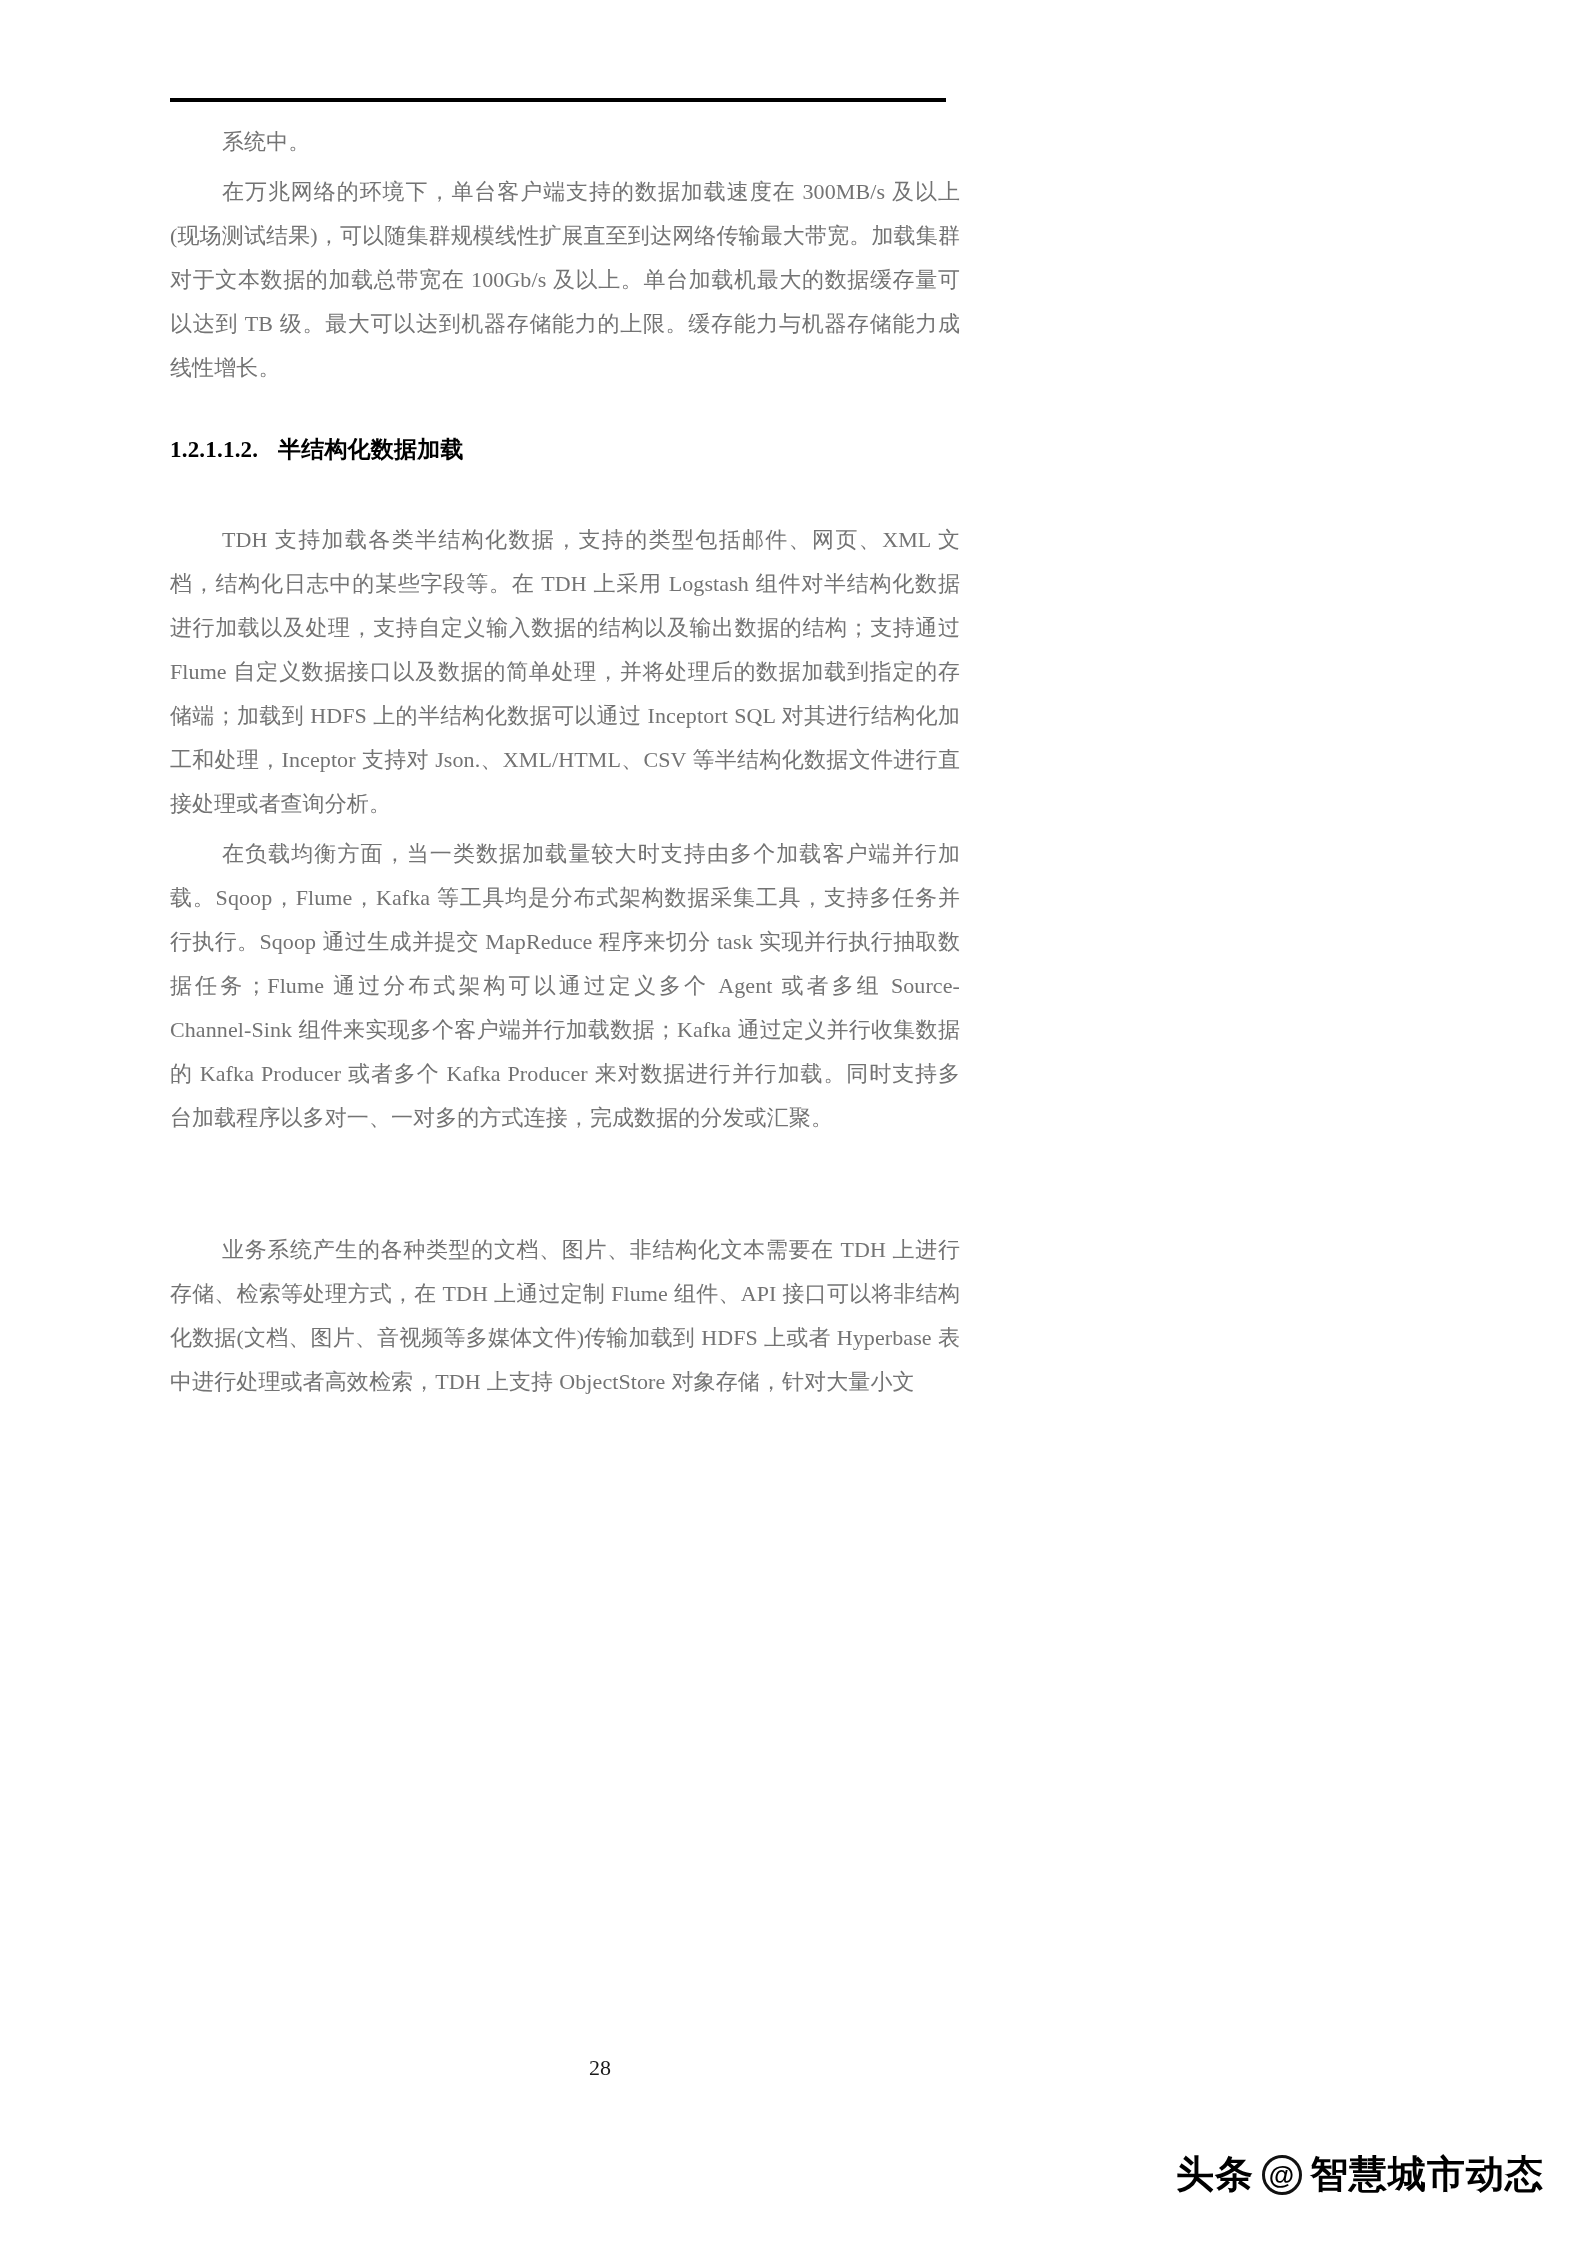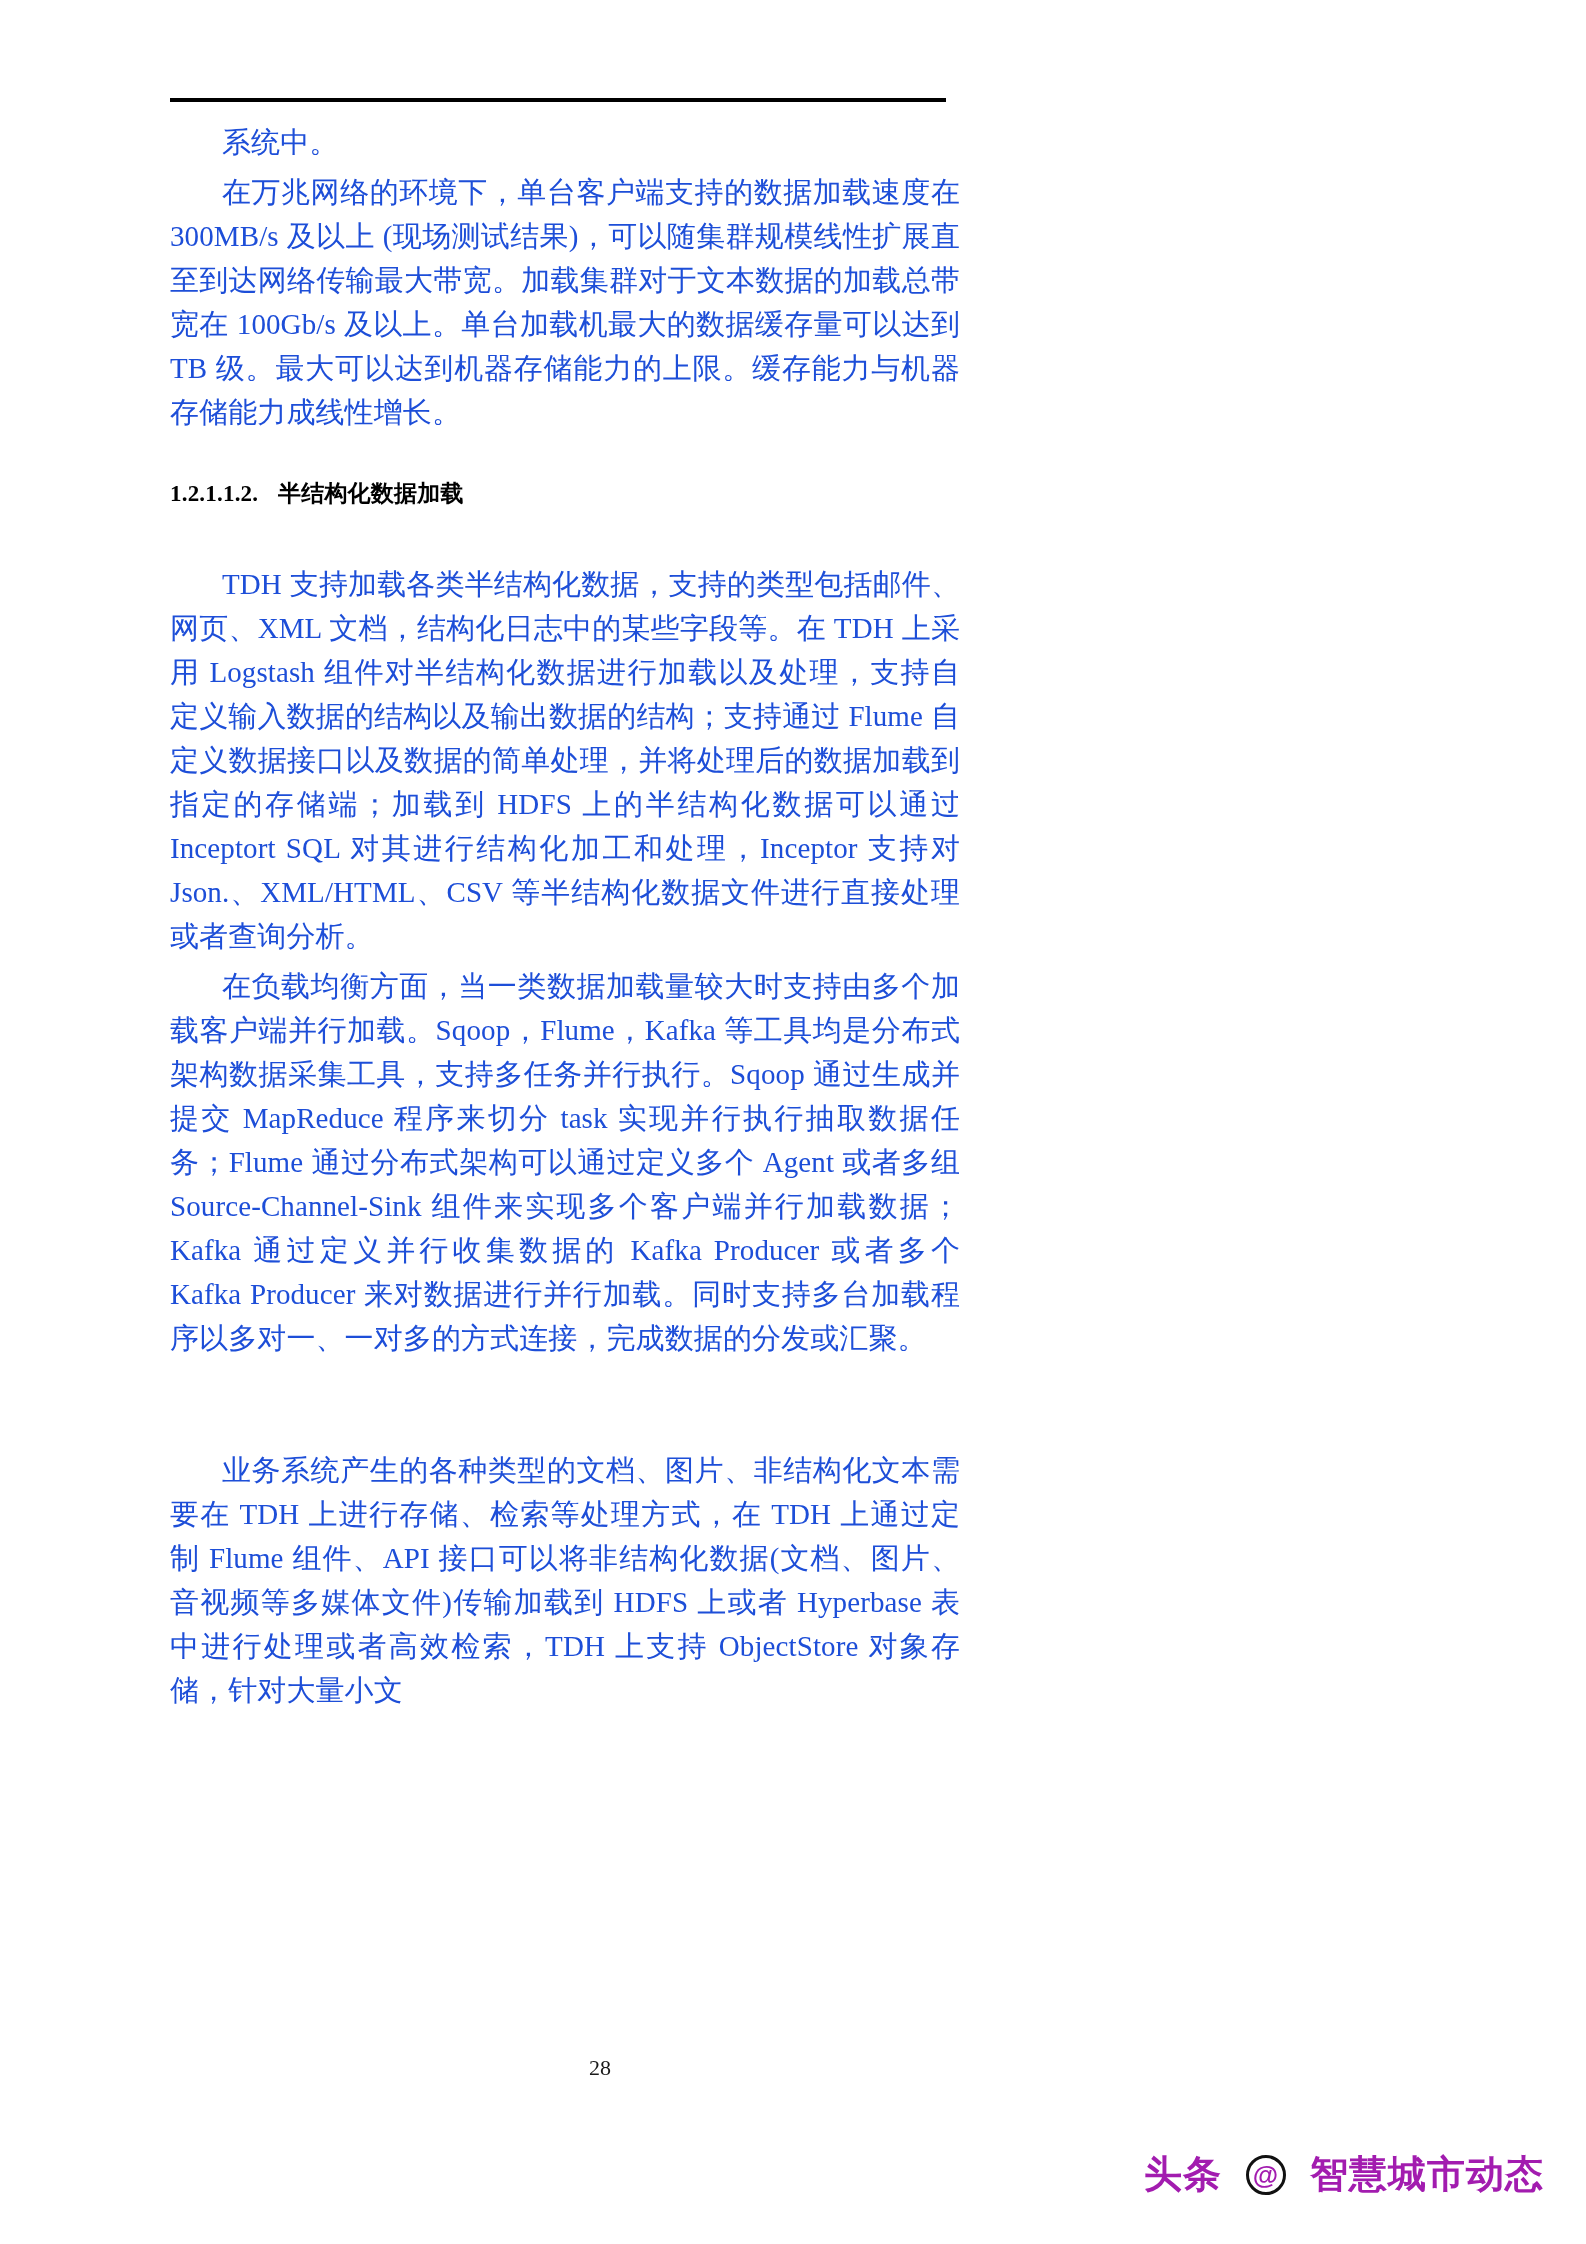--- a/index.html
+++ b/index.html
@@ -26,27 +26,27 @@
     background: #000000;
   }
   .content {
     position: absolute;
     left: 170px;
     top: 120px;
     width: 790px;
   }
   p.body-text {
     margin: 0 0 0 0;
-    font-size: 29px;
+    font-size: 22px;
     line-height: 44px;
     text-align: justify;
     text-justify: inter-character;
     letter-spacing: 0.1px;
     word-spacing: 0.5px;
-    color: #1d4ed8;
+    color: #737373;
   }
   p.indent {
     text-indent: 52px;
   }
   h3.heading {
     margin: 0;
     font-size: 23px;
     font-weight: bold;
     line-height: 40px;
     letter-spacing: 0.2px;
@@ -73,25 +73,25 @@
     font-family: "Liberation Serif", "DejaVu Serif", serif;
     padding-left: 40px;
   }
   
   .watermark {
     position: absolute;
     right: 42px;
     bottom: 44px;
     display: flex;
     align-items: center;
-    gap: 24px;
+    gap: 8px;
     font-family: "Liberation Sans", "DejaVu Sans", sans-serif;
     font-size: 38px;
     font-weight: bold;
-    color: #a21caf;
+    color: #000000;
     letter-spacing: 1px;
     white-space: nowrap;
   }
   .watermark .wm-at {
     display: inline-flex;
     align-items: center;
     justify-content: center;
     width: 40px;
     height: 40px;
     border: 3px solid #111111;

